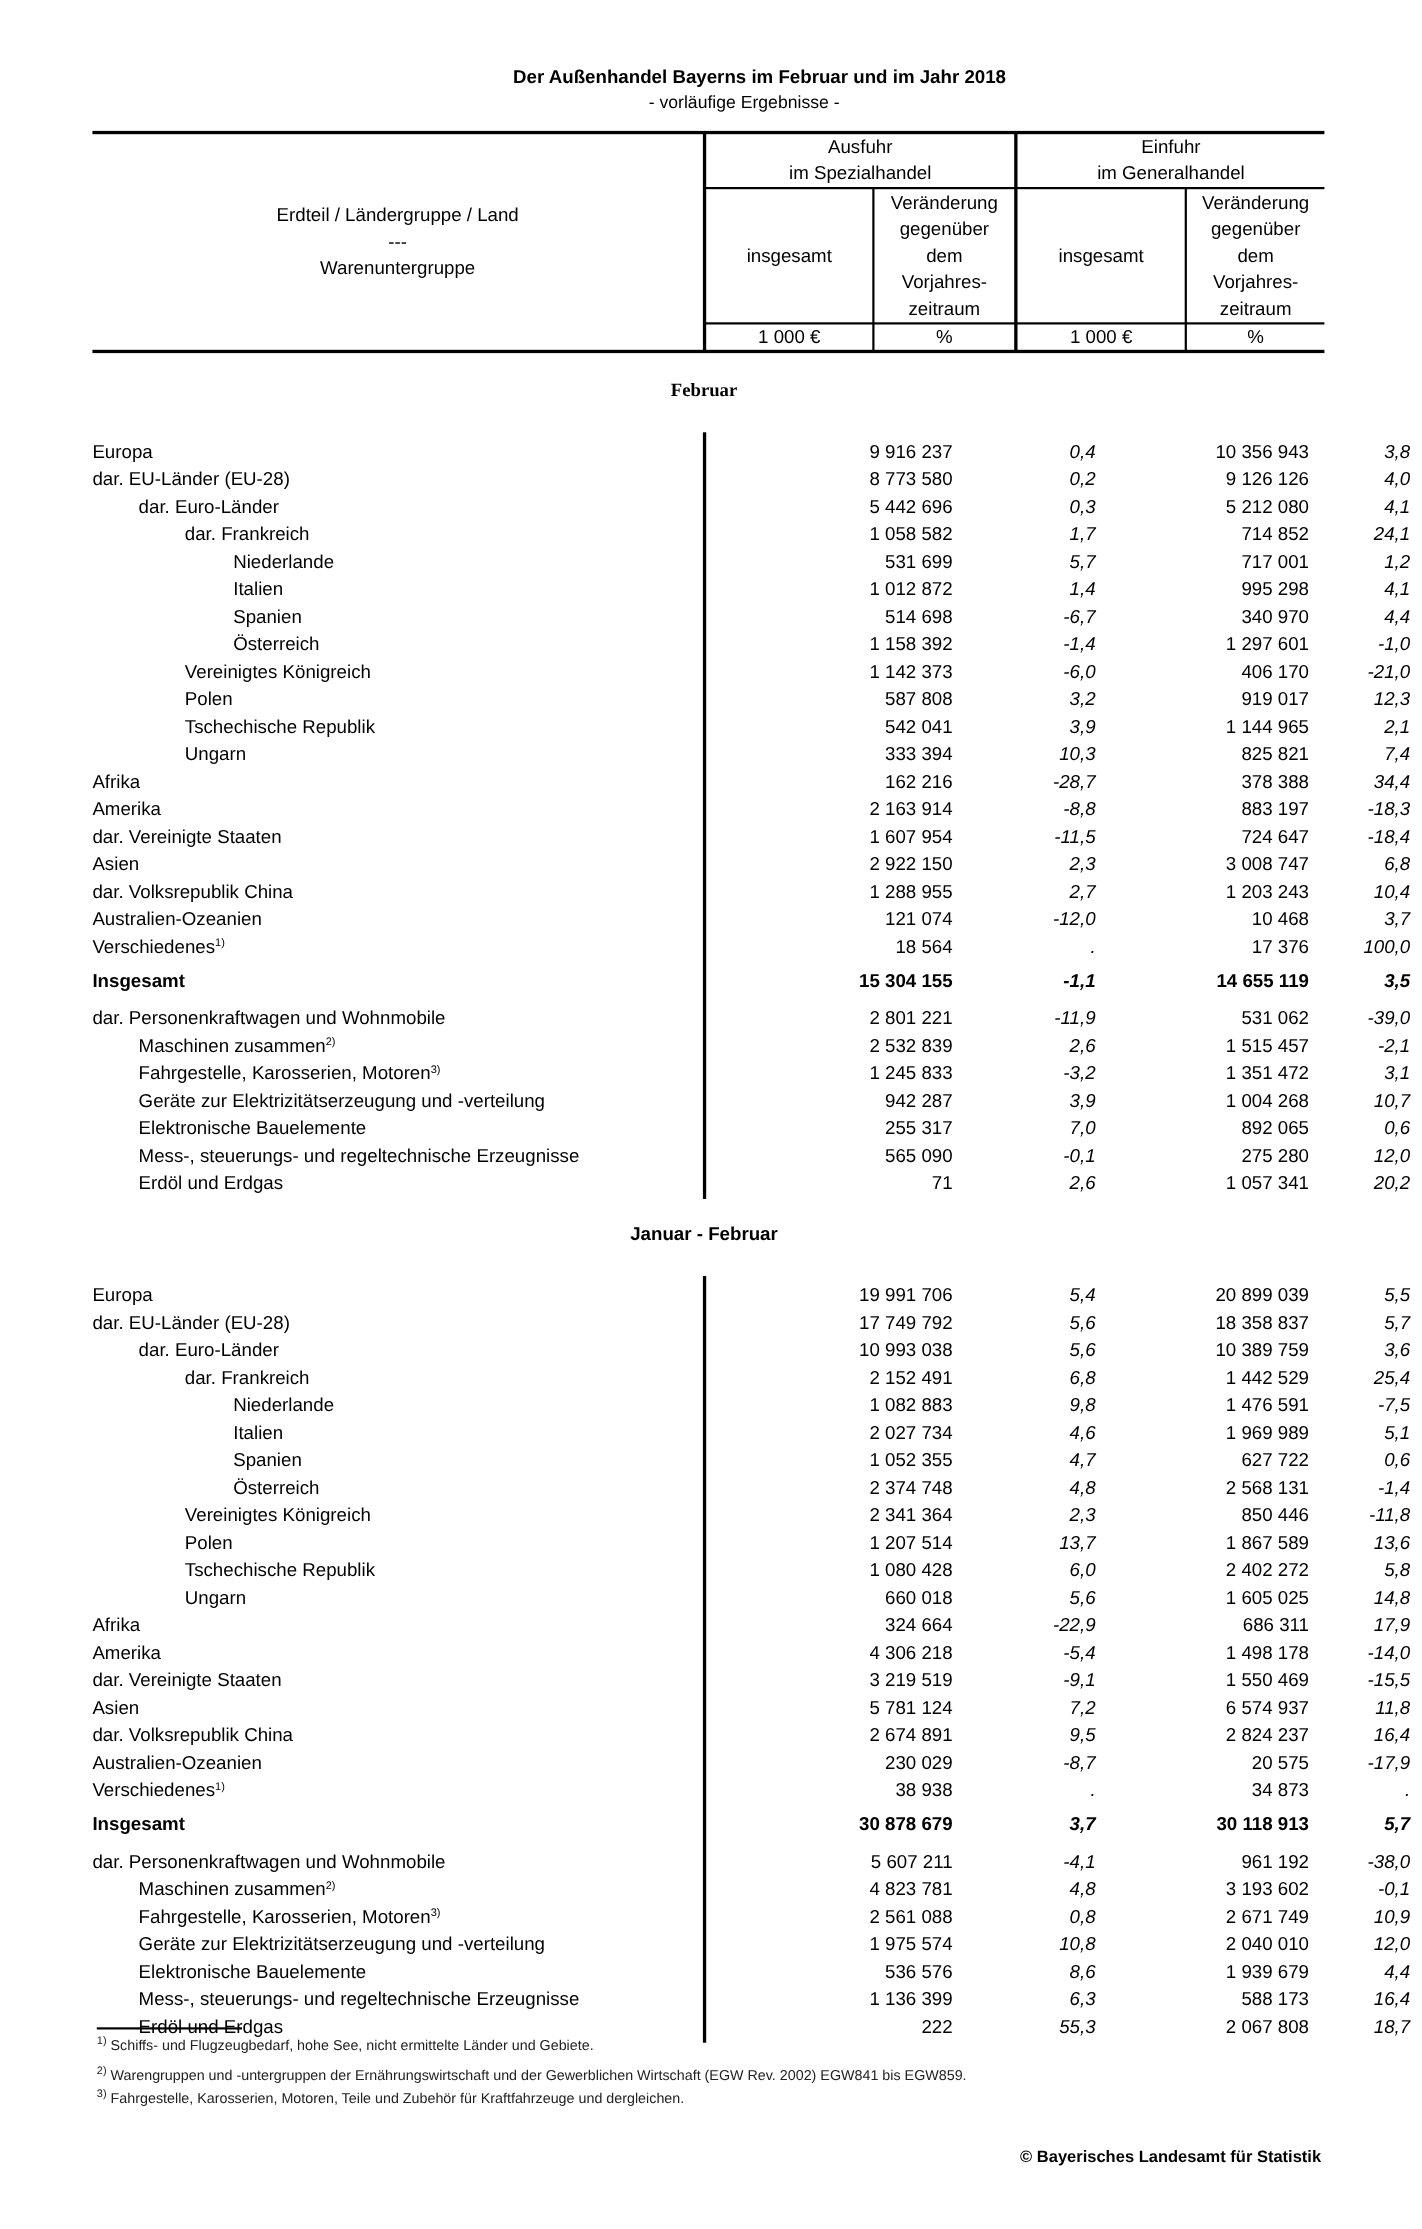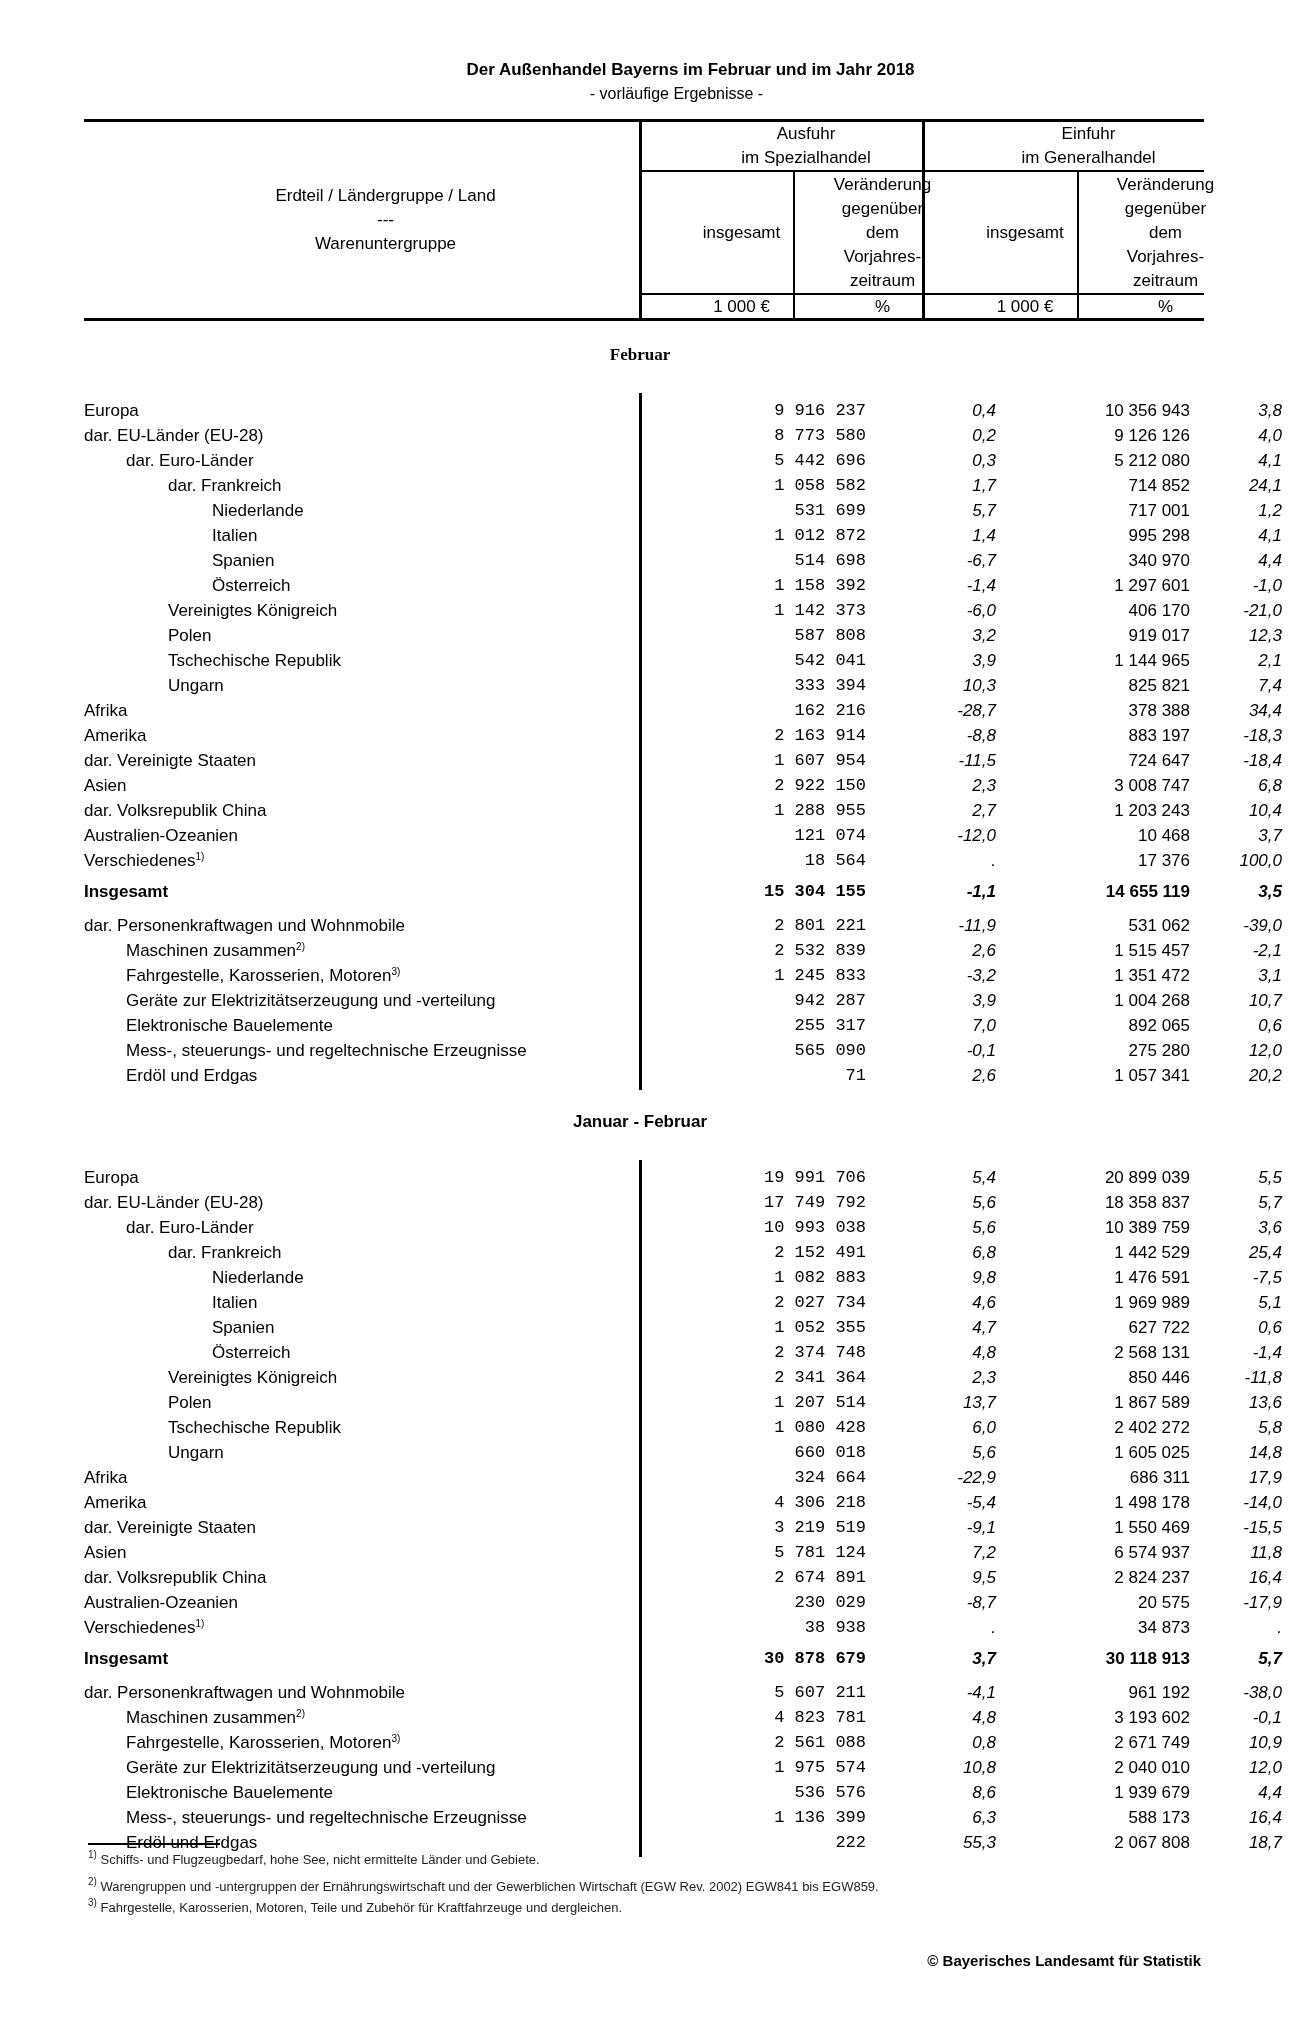--- a/index.html
+++ b/index.html
@@ -1,21 +1,21 @@
 <!DOCTYPE html>
 <html><head>
 <meta charset="utf-8">
 <style>
   html, body { margin: 0; padding: 0; background: #ffffff; }
   body { width: 1293px; height: 2026px; position: relative; font-family: "Liberation Sans", sans-serif; color: #000; overflow: hidden; }
   .title { position: absolute; left: 0; width: 1293px; top: 60px; text-align: center; font-weight: bold; font-size: 17px; padding-left: 88px; box-sizing: border-box; }
   .subtitle { position: absolute; left: 0; width: 1293px; top: 85px; text-align: center; font-size: 16px; padding-left: 60px; box-sizing: border-box; }
   .hline { position: absolute; background: #000; }
   .vline { position: absolute; background: #000; }
-  .hcell { position: absolute; display: flex; align-items: center; justify-content: center; text-align: center; font-size: 17px; line-height: 24px; padding-left: 24px; }
+  .hcell { position: absolute; display: flex; align-items: center; justify-content: center; text-align: center; font-size: 17px; line-height: 24px; }
   .section-title { position: absolute; left: 640px; width: 564px; text-align: center; font-weight: bold; font-size: 17px; transform: translateX(-282px); }
   .row { position: absolute; left: 84px; width: 1120px; height: 25px; font-size: 17px; line-height: 25px; }
   .row .label { position: absolute; top: 0; white-space: nowrap; }
   .row .num { position: absolute; top: 0; text-align: right; white-space: nowrap; }
   .row .pct { font-style: italic; }
   .row.bold { font-weight: bold; }
   .c1 { left: 520px; width: 262px; }
   .c2 { left: 705px; width: 211px; }
   .c3 { left: 830px; width: 243px; }
   .c4 { left: 990px; width: 209px; }
@@ -459,17 +459,17 @@
 
 <div class="hline" style="left:88px; top:1843px; width:132px; height:2px;"></div>
 <div class="footnote" style="top:1852px;"><sup>1)</sup><span> Schiffs- und Flugzeugbedarf, hohe See, nicht ermittelte Länder und Gebiete.</span></div>
 <div class="footnote" style="top:1879px;"><sup>2)</sup><span> Warengruppen und -untergruppen der Ernährungswirtschaft und der Gewerblichen Wirtschaft (EGW Rev. 2002) EGW841 bis EGW859.</span></div>
 <div class="footnote" style="top:1900px;"><sup>3)</sup><span> Fahrgestelle, Karosserien, Motoren, Teile und Zubehör für Kraftfahrzeuge und dergleichen.</span></div>
 
 <div class="copyright">© Bayerisches Landesamt für Statistik</div>
 
 <style>
   
-  .row .c1 { left: 520px; width: 262px; font-family: Liberation Mono, monospace; }
+  .row .c1 { left: 520px; width: 262px; }
   .row .c2 { left: 700px; width: 212px; }
   .row .c3 { left: 862px; width: 244px; }
   .row .c4 { left: 990px; width: 208px; }
 </style>
 
 </body></html>

